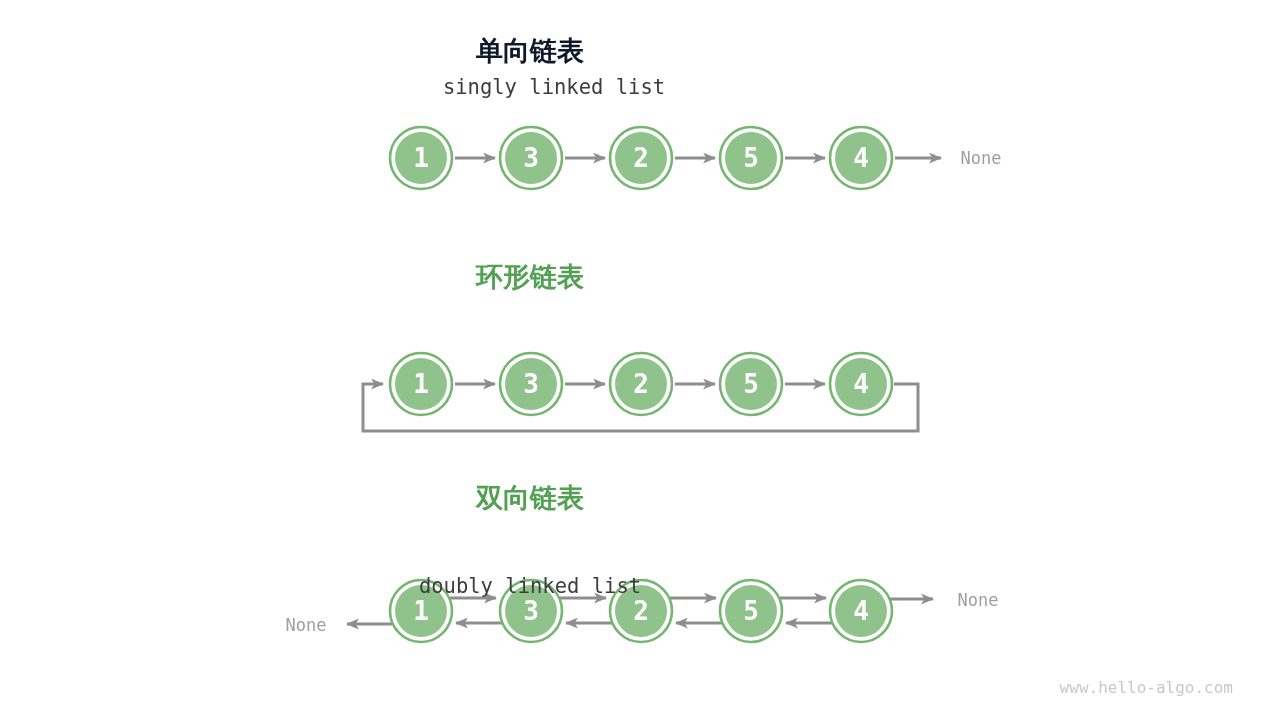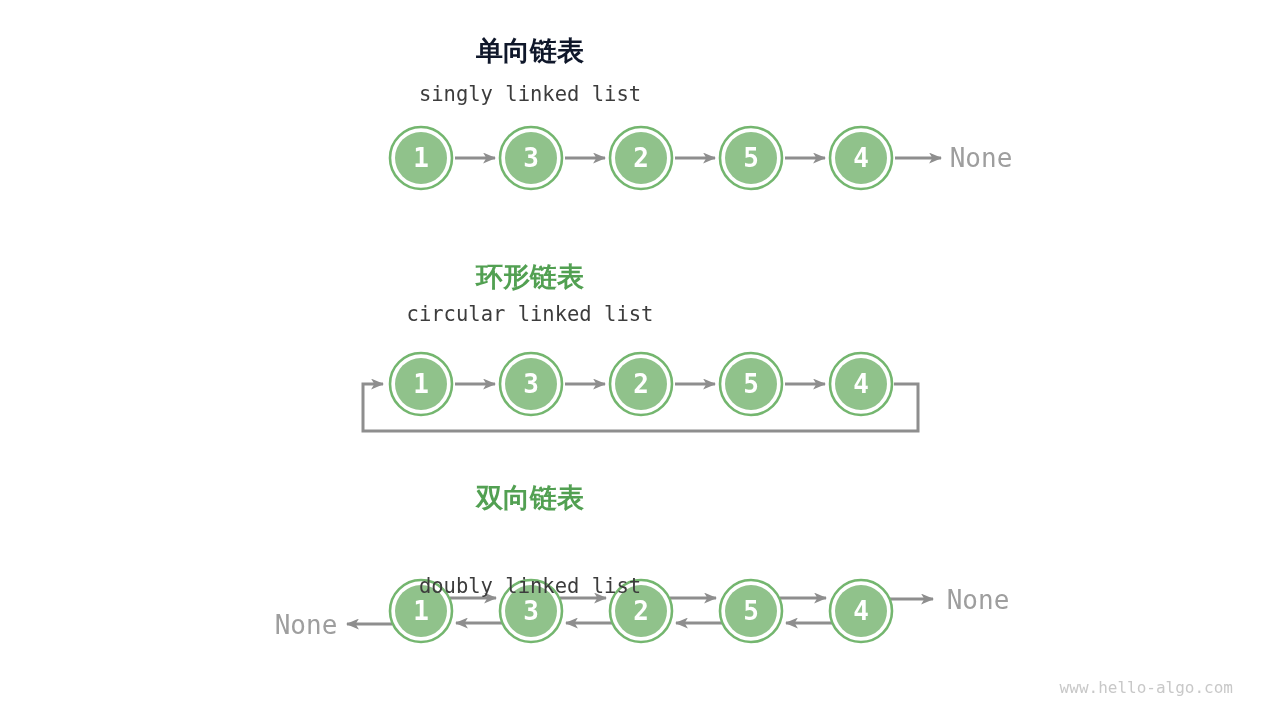--- a/index.html
+++ b/index.html
@@ -13,24 +13,24 @@
     font-family:"Liberation Sans", sans-serif; font-weight:700; font-size:27px;
     line-height:1; white-space:nowrap;
   }
   .sec-sub {
     position:absolute; left:530px; transform:translateX(-50%);
     font-family:"DejaVu Sans Mono", monospace; font-weight:500; font-size:20.5px;
     line-height:1; white-space:nowrap;
   }
   .none-label {
     position:absolute; transform:translate(-50%,-50%);
-    font-family:"DejaVu Sans Mono", monospace; font-weight:500; font-size:26px;
+    font-family:"DejaVu Sans Mono", monospace; font-weight:500; font-size:17px;
     line-height:1; white-space:nowrap;
   }
-  .t1 { top:38px; }  .s1 { top:84px; }
+  .t1 { top:38px; }  .s1 { top:77px;margin-left:24px; }
   .t2 { top:264px;text-align:center; } .s2 { top:304px; }
   .t3 { top:485px; } .s3 { top:532px;margin-top:44px; }
   .n1 { left:981px; top:158px; }
   .n2 { left:306px; top:625px; }
   .n3 { left:978px; top:600px; }
   .watermark {
     position:absolute; right:47px; top:680px;
     font-family:"DejaVu Sans Mono", monospace; font-size:16px; line-height:1;
     white-space:nowrap;
   }
@@ -146,21 +146,20 @@
           <circle cx="861" cy="611" r="26" fill="#90C28B"></circle>
           <text x="861" y="611" dy="0.35em" text-anchor="middle" fill="#FFFFFF" font-size="26" font-weight="600" font-family="&quot;DejaVu Sans Mono&quot;, monospace">4</text>
         </g>
       </g>
     </svg>
 
   <div class="sec-title t1" style="color: #0f172a;">单向链表</div>
   <div class="sec-sub s1" style="color: rgb(60, 60, 60);">singly linked list</div>
 
   <div class="sec-title t2" style="color: rgb(82, 160, 82);">环形链表</div>
-  <div class="sec-sub s2" style="color: rgb(60, 60, 60);">circular linked list</div>
 
   <div class="sec-title t3" style="color: rgb(82, 160, 82);">双向链表</div>
   <div class="sec-sub s3" style="color: rgb(60, 60, 60);">doubly linked list</div>
 
   <span class="none-label n1" style="color: rgb(158, 158, 158);">None</span>
   <span class="none-label n2" style="color: rgb(158, 158, 158);">None</span>
   <span class="none-label n3" style="color: rgb(158, 158, 158);">None</span>
 
   <div class="watermark" style="color: rgb(200, 200, 200);">www.hello-algo.com</div>
 </div>

